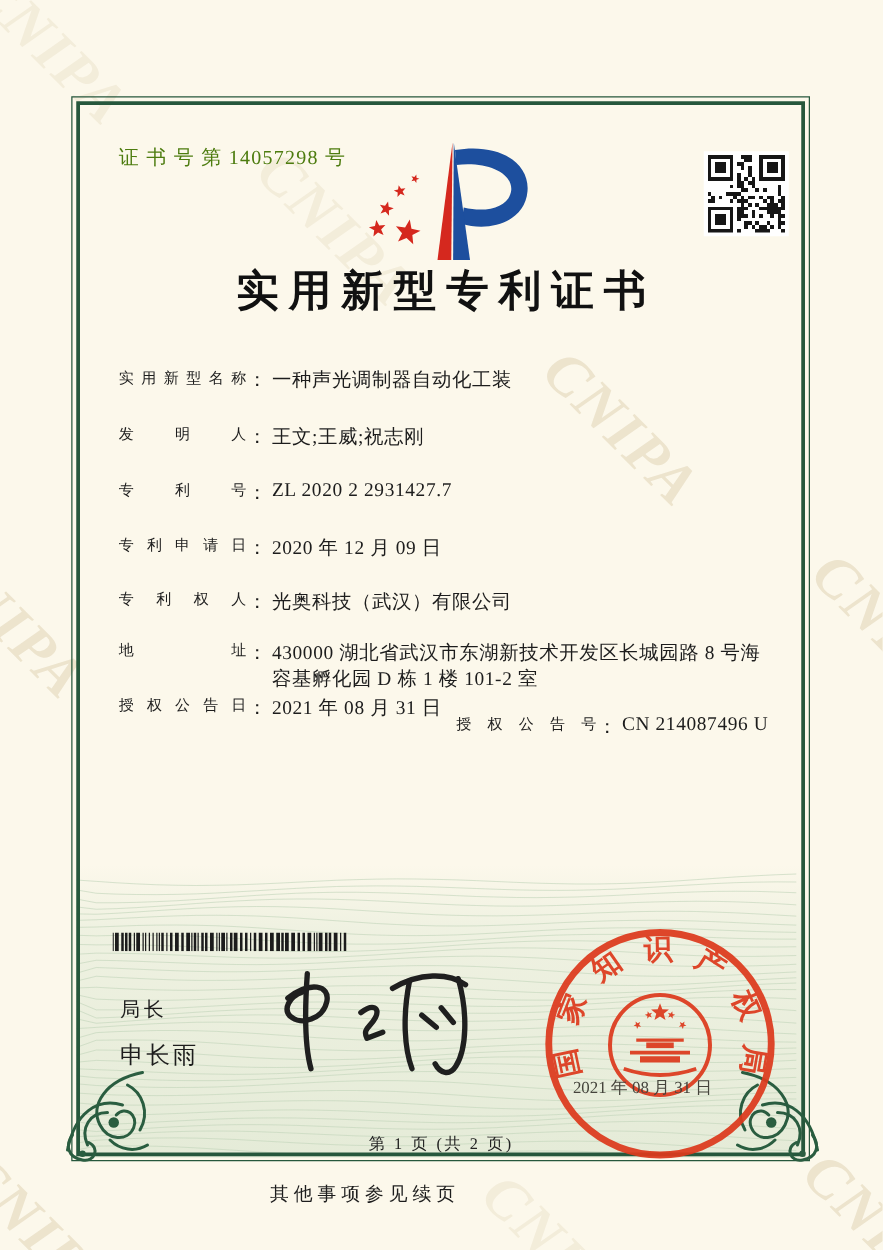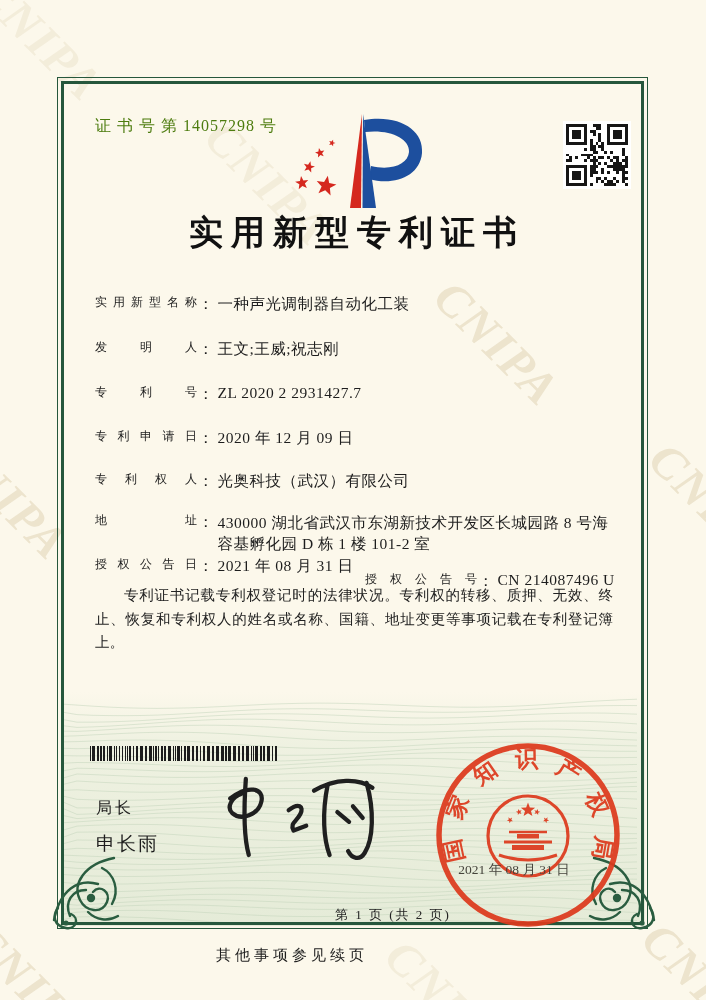--- a/index.html
+++ b/index.html
@@ -86,21 +86,21 @@
   .sig-hand{position:absolute;left:203px;top:766px;z-index:4;}
   
   .seal{position:absolute;left:433px;top:740px;z-index:4;opacity:.93;}
   .seal-date{
     position:absolute;left:436px;top:861px;width:156px;z-index:5;
     text-align:center;font-size:13.5px;color:#45443c;letter-spacing:0;
   }
   
   .page-info{
     position:absolute;left:58px;top:906px;width:590px;z-index:3;
-    text-align:center;font-size:13px;letter-spacing:2px;color:#222;margin-left:40px;
+    text-align:center;font-size:13px;letter-spacing:2px;color:#222;
   }
   .cont-note{
     position:absolute;left:0;top:946px;width:584px;z-index:3;
     text-align:center;font-size:15px;letter-spacing:4px;color:#1d1d1d;
   }
 </style>
 </head>
 <body>
 
 <span class="wm wm-faint" style="left:40px;top:38px">CNIPA</span>
@@ -341,21 +341,20 @@
   <span class="lbl">地址</span><span class="colon">：</span><span class="fval">430000 湖北省武汉市东湖新技术开发区长城园路 8 号海容基孵化园 D 栋 1 楼 101-2 室</span>
 </div>
 <div class="frow" style="top:556px">
   <span class="lbl">授权公告日</span><span class="colon">：</span><span class="fval">2021 年 08 月 31 日</span>
   <span class="pair2">
     <span class="lbl">授权公告号</span><span class="colon">：</span><span class="fval">CN 214087496 U</span>
   </span>
 </div>
 
 <div class="body-text">
-  <p>专利证书记载专利权登记时的法律状况。专利权的转移、质押、无效、终止、恢复和专利权人的姓名或名称、国籍、地址变更等事项记载在专利登记簿上。</p>
 </div>
 
 <div class="barcode">
   <svg id="barcode-svg" width="190" height="15" viewBox="0 0 190 15">
       <rect x="0" y="0" width="1" height="15"></rect>
       <rect x="2" y="0" width="3" height="15"></rect>
       <rect x="7" y="0" width="2" height="15"></rect>
       <rect x="10" y="0" width="2" height="15"></rect>
       <rect x="13" y="0" width="2" height="15"></rect>
       <rect x="17" y="0" width="1" height="15"></rect>

